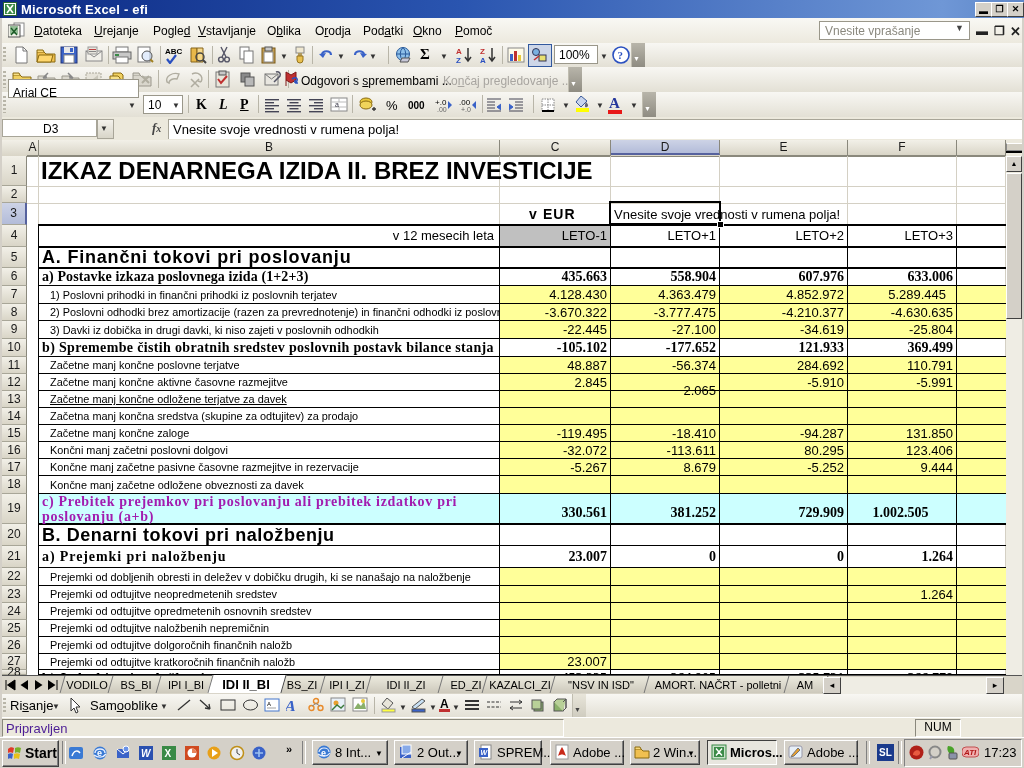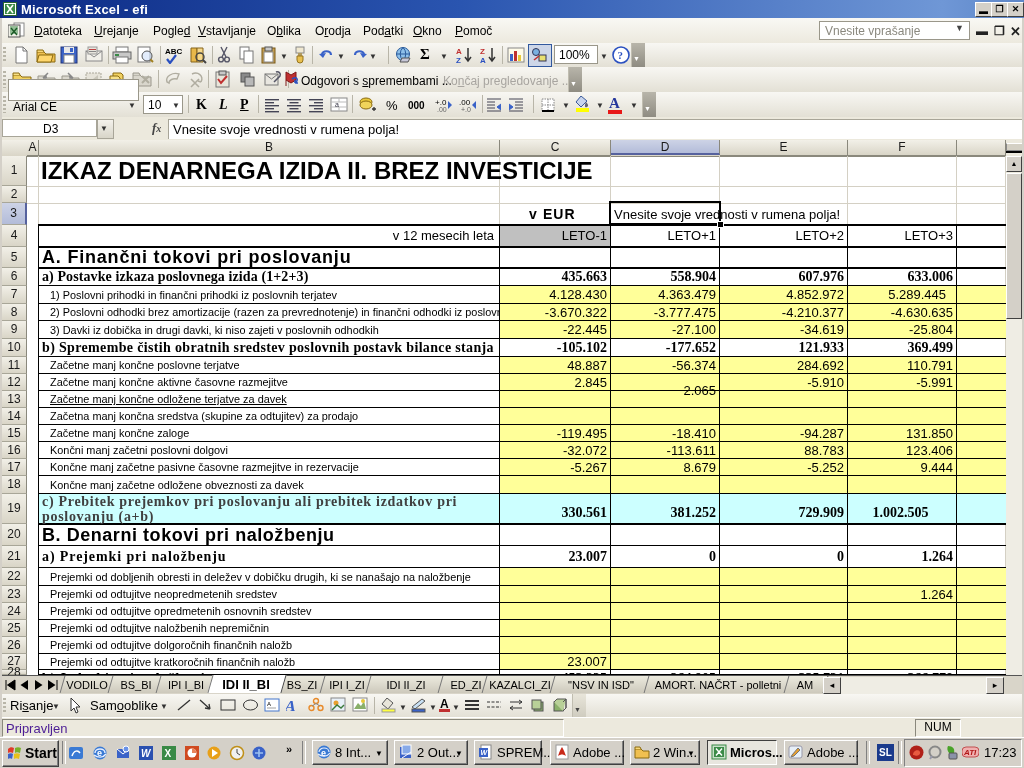--- a/index.html
+++ b/index.html
@@ -213,21 +213,21 @@
 <svg style="position:absolute;left:283px;top:70px" width="16" height="18" viewBox="0 0 16 18">
     <path d="M3 16 V2 l5 3 5 -3 v8 l-5 3 -5 -3" fill="#c03030" stroke="#801818"></path>
     <path d="M9 9 C14 6,16 10,12 13 M12 13 l0 -3 M12 13 l3 0" fill="none" stroke="#2a50c0" stroke-width="1.5"></path>
   </svg>
 <div style="position:absolute;left:301px;top:74px;font:12px 'Liberation Sans',sans-serif;color:#000;">Odgovori s <u>s</u>premembami ...</div>
 <div style="position:absolute;left:443px;top:74px;font:12px 'Liberation Sans',sans-serif;color:#a8a5a0;">Ko<u>n</u>čaj pregledovanje ...</div>
 <div style="position:absolute;left:568px;top:67px;width:13px;height:25px;background:linear-gradient(#b8b5aa,#8f8c82);border-left:1px solid #c0bdb0;"></div>
 <div style="position:absolute;left:570px;top:80px;font:7px 'Liberation Sans',sans-serif;color:#fff;">▼</div>
 <div style="position:absolute;left:0;top:92px;width:1024px;height:25px;background:linear-gradient(#f8f7f3,#e3e0d5);border-bottom:1px solid #cac7ba;"></div>
 <div style="position:absolute;left:3px;top:96px;width:3px;height:17px;background:repeating-linear-gradient(#b8b5a8 0px,#b8b5a8 2px,transparent 2px,transparent 4px);"></div>
-<div style="position:absolute;left:8px;top:79px;width:131px;height:19px;background:#fff;border:1px solid #9a978a;font:12px 'Liberation Sans',sans-serif;padding:20px 0 0 4px;box-sizing:border-box;">Arial CE</div>
+<div style="position:absolute;left:8px;top:79px;width:131px;height:19px;background:#fff;border:1px solid #9a978a;font:12px 'Liberation Sans',sans-serif;padding:6px 0 0 4px;box-sizing:border-box;">Arial CE</div>
 <div style="position:absolute;left:128px;top:101px;font:8px 'Liberation Sans',sans-serif;color:#333;">▼</div>
 <div style="position:absolute;left:143px;top:95px;width:40px;height:19px;background:#fff;border:1px solid #9a978a;font:12px 'Liberation Sans',sans-serif;padding:2px 0 0 4px;box-sizing:border-box;">10</div>
 <div style="position:absolute;left:172px;top:101px;font:8px 'Liberation Sans',sans-serif;color:#333;">▼</div>
 <div style="position:absolute;left:188px;top:95px;width:1px;height:18px;background:#b8b5a8;"></div>
 <div style="position:absolute;left:196px;top:97px;font:bold 14px 'Liberation Serif',serif;color:#000;">K</div>
 <div style="position:absolute;left:219px;top:97px;font:italic bold 14px 'Liberation Serif',serif;color:#000;">L</div>
 <div style="position:absolute;left:240px;top:97px;font:bold 14px 'Liberation Serif',serif;color:#000;text-decoration:underline;">P</div>
 <div style="position:absolute;left:258px;top:95px;width:1px;height:18px;background:#b8b5a8;"></div>
 <svg style="position:absolute;left:264px;top:97px" width="16" height="16" viewBox="0 0 16 16">
     <rect x="1" y="2" width="14" height="1.4" fill="#445"></rect>
@@ -456,29 +456,29 @@
 <div style="position:absolute;left:50px;top:391px;width:450px;height:17px;font:10.9px 'Liberation Sans',sans-serif;letter-spacing:0;color:#000;line-height:17px;white-space:nowrap;overflow:hidden;text-decoration:underline;">Začetne manj končne odložene terjatve za davek</div>
 <div style="position:absolute;left:50px;top:408px;width:450px;height:17px;font:10.9px 'Liberation Sans',sans-serif;letter-spacing:0;color:#000;line-height:17px;white-space:nowrap;overflow:hidden;">Začetna manj končna sredstva (skupine za odtujitev) za prodajo</div>
 <div style="position:absolute;left:50px;top:425px;width:450px;height:17px;font:10.9px 'Liberation Sans',sans-serif;letter-spacing:0;color:#000;line-height:17px;white-space:nowrap;overflow:hidden;">Začetne manj končne zaloge</div>
 <div style="position:absolute;left:500px;top:425px;width:107px;height:17px;font:13px 'Liberation Sans',sans-serif;color:#000;text-align:right;line-height:17px;">-119.495</div>
 <div style="position:absolute;left:611px;top:425px;width:105px;height:17px;font:13px 'Liberation Sans',sans-serif;color:#000;text-align:right;line-height:17px;">-18.410</div>
 <div style="position:absolute;left:720px;top:425px;width:124px;height:17px;font:13px 'Liberation Sans',sans-serif;color:#000;text-align:right;line-height:17px;">-94.287</div>
 <div style="position:absolute;left:848px;top:425px;width:105px;height:17px;font:13px 'Liberation Sans',sans-serif;color:#000;text-align:right;line-height:17px;">131.850</div>
 <div style="position:absolute;left:50px;top:442px;width:450px;height:17px;font:10.9px 'Liberation Sans',sans-serif;letter-spacing:0;color:#000;line-height:17px;white-space:nowrap;overflow:hidden;">Končni manj začetni poslovni dolgovi</div>
 <div style="position:absolute;left:500px;top:442px;width:107px;height:17px;font:13px 'Liberation Sans',sans-serif;color:#000;text-align:right;line-height:17px;">-32.072</div>
 <div style="position:absolute;left:611px;top:442px;width:105px;height:17px;font:13px 'Liberation Sans',sans-serif;color:#000;text-align:right;line-height:17px;">-113.611</div>
-<div style="position:absolute;left:720px;top:442px;width:124px;height:17px;font:13px 'Liberation Sans',sans-serif;color:#000;text-align:right;line-height:17px;">88.783</div>
+<div style="position:absolute;left:720px;top:442px;width:124px;height:17px;font:13px 'Liberation Sans',sans-serif;color:#000;text-align:right;line-height:17px;">80.295</div>
 <div style="position:absolute;left:848px;top:442px;width:105px;height:17px;font:13px 'Liberation Sans',sans-serif;color:#000;text-align:right;line-height:17px;">123.406</div>
 <div style="position:absolute;left:50px;top:459px;width:450px;height:17px;font:10.9px 'Liberation Sans',sans-serif;letter-spacing:0;color:#000;line-height:17px;white-space:nowrap;overflow:hidden;">Končne manj začetne pasivne časovne razmejitve in rezervacije</div>
 <div style="position:absolute;left:500px;top:459px;width:107px;height:17px;font:13px 'Liberation Sans',sans-serif;color:#000;text-align:right;line-height:17px;">-5.267</div>
 <div style="position:absolute;left:611px;top:459px;width:105px;height:17px;font:13px 'Liberation Sans',sans-serif;color:#000;text-align:right;line-height:17px;">8.679</div>
 <div style="position:absolute;left:720px;top:459px;width:124px;height:17px;font:13px 'Liberation Sans',sans-serif;color:#000;text-align:right;line-height:17px;">-5.252</div>
 <div style="position:absolute;left:848px;top:459px;width:105px;height:17px;font:13px 'Liberation Sans',sans-serif;color:#000;text-align:right;line-height:17px;">9.444</div>
 <div style="position:absolute;left:50px;top:476px;width:450px;height:18px;font:10.9px 'Liberation Sans',sans-serif;letter-spacing:0;color:#000;line-height:18px;white-space:nowrap;overflow:hidden;">Končne manj začetne odložene obveznosti za davek</div>
-<div style="position:absolute;left:42px;top:495px;width:454px;height:28px;font:bold 14px 'Liberation Serif',serif;letter-spacing:0.7px;color:#404040;line-height:14.5px;">c) Prebitek prejemkov pri poslovanju ali prebitek izdatkov pri<br>poslovanju (a+b)</div>
+<div style="position:absolute;left:42px;top:495px;width:454px;height:28px;font:bold 14px 'Liberation Serif',serif;letter-spacing:0.7px;color:#a21caf;line-height:14.5px;">c) Prebitek prejemkov pri poslovanju ali prebitek izdatkov pri<br>poslovanju (a+b)</div>
 <div style="position:absolute;left:500px;top:504px;width:107px;height:18px;font:bold 14px 'Liberation Serif',serif;color:#000;text-align:right;line-height:18px;">330.561</div>
 <div style="position:absolute;left:611px;top:504px;width:105px;height:18px;font:bold 14px 'Liberation Serif',serif;color:#000;text-align:right;line-height:18px;">381.252</div>
 <div style="position:absolute;left:720px;top:504px;width:124px;height:18px;font:bold 14px 'Liberation Serif',serif;color:#000;text-align:right;line-height:18px;">729.909</div>
 <div style="position:absolute;left:848px;top:504px;width:105px;height:18px;font:bold 14px 'Liberation Serif',serif;color:#000;text-align:center;line-height:18px;">1.002.505</div>
 <div style="position:absolute;left:42px;top:524px;width:458px;height:22px;font:bold 18px 'Liberation Sans',sans-serif;letter-spacing:0.55px;color:#000;line-height:22px;white-space:nowrap;overflow:hidden;">B. Denarni tokovi pri naložbenju</div>
 <div style="position:absolute;left:42px;top:546px;width:458px;height:22px;font:bold 14px 'Liberation Serif',serif;letter-spacing:0.9px;color:#000;line-height:22px;white-space:nowrap;overflow:hidden;">a) Prejemki pri naložbenju</div>
 <div style="position:absolute;left:500px;top:546px;width:107px;height:22px;font:bold 14px 'Liberation Serif',serif;color:#000;text-align:right;line-height:22px;">23.007</div>
 <div style="position:absolute;left:611px;top:546px;width:105px;height:22px;font:bold 14px 'Liberation Serif',serif;color:#000;text-align:right;line-height:22px;">0</div>
 <div style="position:absolute;left:720px;top:546px;width:124px;height:22px;font:bold 14px 'Liberation Serif',serif;color:#000;text-align:right;line-height:22px;">0</div>
 <div style="position:absolute;left:848px;top:546px;width:105px;height:22px;font:bold 14px 'Liberation Serif',serif;color:#000;text-align:right;line-height:22px;">1.264</div>

